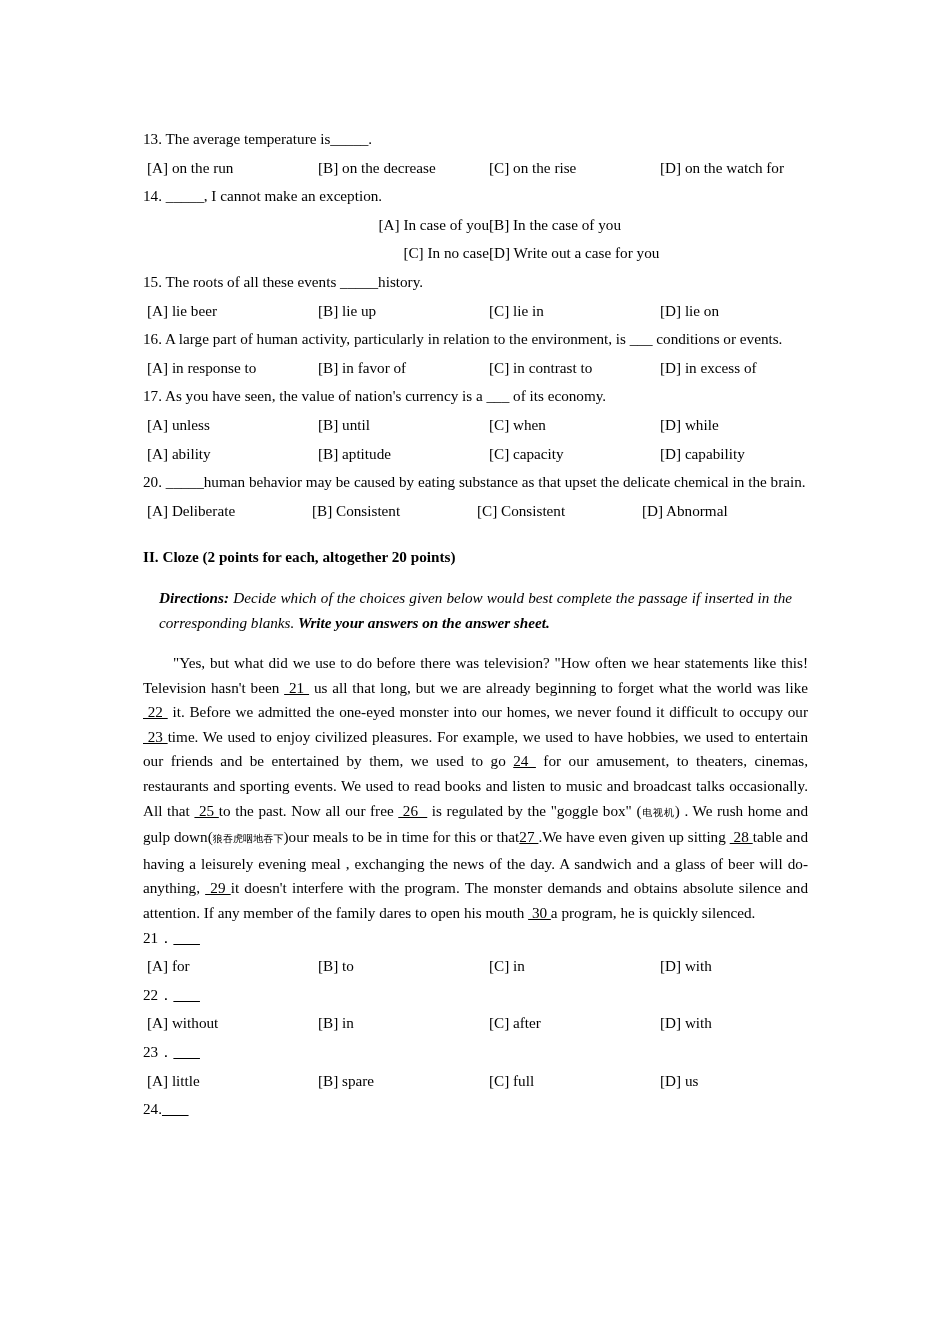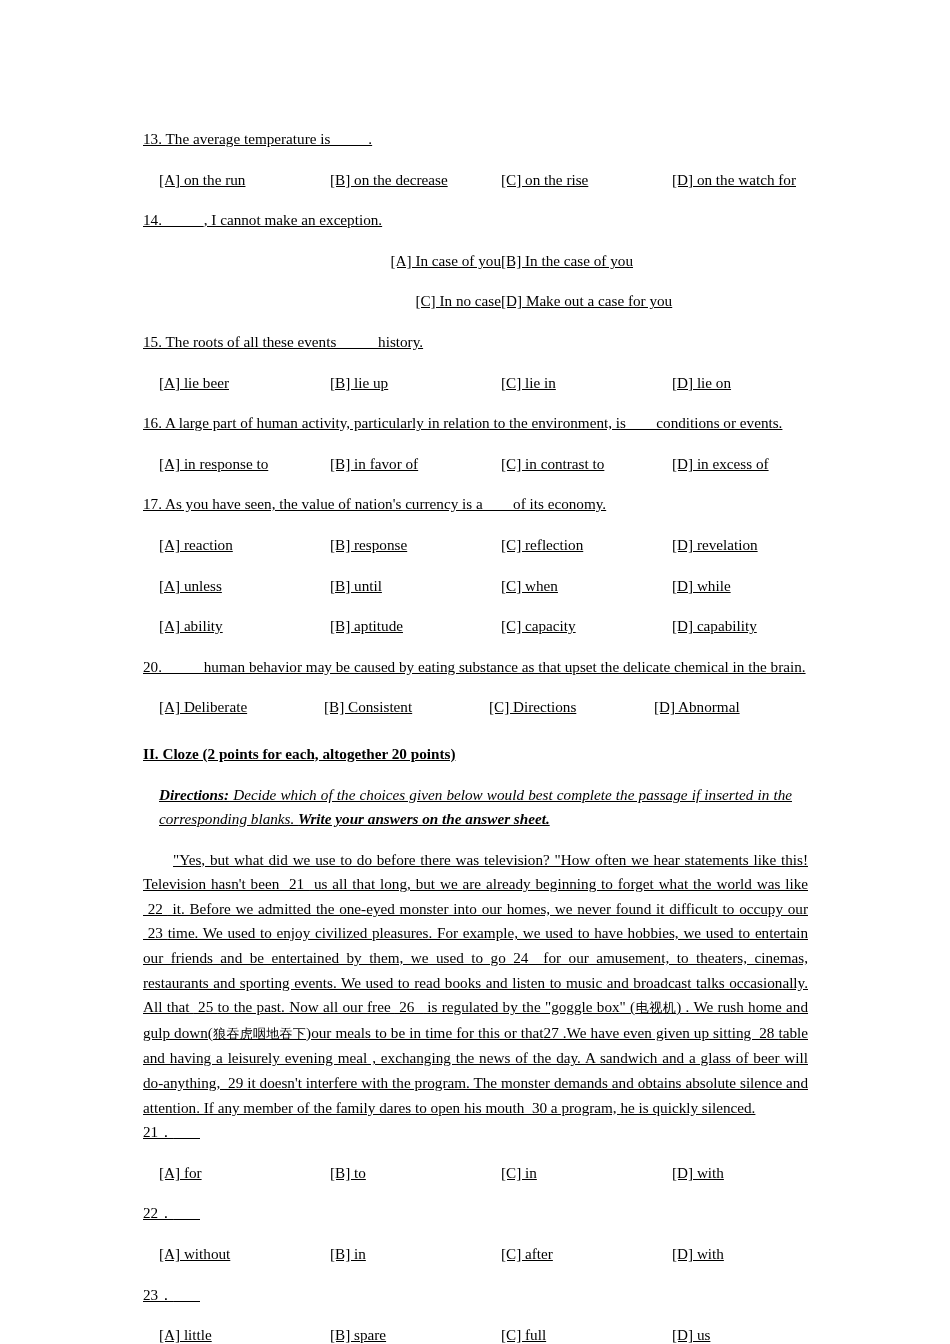--- a/index.html
+++ b/index.html
@@ -13,39 +13,38 @@
     font-family: "Liberation Serif", "DejaVu Serif", serif;
     color: #000000;
     -webkit-font-smoothing: antialiased;
   }
   .page {
     position: relative;
     width: 820px;
     height: 1344px;
     box-sizing: border-box;
     padding: 127px 143px 0 143px;
-    text-decoration: underline;
   }
   .content {
     width: 665px;
     font-size: 15.2px;
     line-height: 24.6px;
   }
 
   
   .q-stem {
     margin: 0;
     text-align: justify;
     text-justify: inter-word;
   }
   .q-stem.narrow { text-align: left; }
 
   .opt-row {
     display: flex;
-    margin: 16px;
+    margin: 4px;
     white-space: nowrap;
   }
   .opt {
     flex: 0 0 171px;
     overflow: visible;
   }
   .opt:last-child { flex: 0 0 auto; }
 
   
   .opt-row.two-col .opt { flex: 0 0 342px; text-align: right; }
@@ -79,21 +78,21 @@
     text-align: justify;
     text-justify: inter-word;
     text-indent: 30px;
   }
   .blank {
     text-decoration: underline;
     white-space: pre;
   }
   .cjk {
     font-family: "DejaVu Sans", "Liberation Sans", sans-serif;
-    font-size: 13px;
+    font-size: 10px;
   }
 
   
   .cloze-num {
     margin: 0;
     white-space: pre;
   }
   .cloze-num .rule {
     text-decoration: underline;
     white-space: pre;
@@ -113,66 +112,60 @@
       <span class="opt">[D] on the watch for</span>
     </div>
 
     <p class="q-stem narrow">14. _____, I cannot make an exception.</p>
     <div class="opt-row two-col">
       <span class="opt">[A] In case of you</span>
       <span class="opt">[B] In the case of you</span>
     </div>
     <div class="opt-row two-col">
       <span class="opt">[C] In no case</span>
-      <span class="opt">[D] Make out a case for you</span>
+      <span class="opt">[D] Write out a case for you</span>
     </div>
 
     <p class="q-stem narrow">15. The roots of all these events _____history.</p>
     <div class="opt-row">
       <span class="opt">[A] lie beer</span>
       <span class="opt">[B] lie up</span>
       <span class="opt">[C] lie in</span>
       <span class="opt">[D] lie on</span>
     </div>
 
     <p class="q-stem">16. A large part of human activity, particularly in relation to the environment, is ___ conditions or events.</p>
     <div class="opt-row">
       <span class="opt">[A]  in response to</span>
       <span class="opt">[B] in favor of</span>
       <span class="opt">[C]  in contrast to</span>
       <span class="opt">[D] in excess of</span>
     </div>
 
     <p class="q-stem narrow">17. As you have seen, the value of nation's currency is a ___ of its economy.</p>
-    <div class="opt-row">
-      <span class="opt">[A]  reaction</span>
-      <span class="opt">[B] response</span>
-      <span class="opt">[C] reflection</span>
-      <span class="opt">[D] revelation</span>
-    </div>
 
     <div class="opt-row">
       <span class="opt">[A]  unless</span>
       <span class="opt">[B] until</span>
       <span class="opt">[C] when</span>
       <span class="opt">[D] while</span>
     </div>
 
     <div class="opt-row">
       <span class="opt">[A] ability</span>
       <span class="opt">[B] aptitude</span>
       <span class="opt">[C] capacity</span>
       <span class="opt">[D] capability</span>
     </div>
 
     <p class="q-stem">20. _____human behavior may be caused by eating substance as that upset the delicate chemical in the brain.</p>
     <div class="opt-row tight">
       <span class="opt">[A] Deliberate</span>
       <span class="opt">[B] Consistent</span>
-      <span class="opt">[C] Directions</span>
+      <span class="opt">[C] Consistent</span>
       <span class="opt">[D] Abnormal</span>
     </div>
 
     <p class="section-head">II.  Cloze (2 points for each, altogether 20 points)</p>
 
     <p class="directions">
       <span>Directions:</span><span class="dir-body"> Decide which of the choices given below would best complete the passage if inserted in the corresponding blanks. </span><span class="dir-tail">Write your answers on the answer sheet.</span>
     </p>
 
     <p class="passage"><span>"Yes, but what did we use to do before there was television? "How often we hear statements like this! Television hasn't been </span><span class="blank"> 21 </span><span> us all that long, but we are already beginning to forget what the world was like </span><span class="blank"> 22 </span><span> it. Before we admitted the one-eyed monster into our homes, we never found it difficult to occupy our </span><span class="blank"> 23 </span><span>time. We used to enjoy civilized pleasures. For   example, we used to have hobbies, we used to entertain our friends and be entertained by them, we used to go </span><span class="blank">24 </span><span> for our amusement, to theaters, cinemas, restaurants and sporting events. We used to read books and listen to music and broadcast talks occasionally. All that </span><span class="blank"> 25 </span><span>to the past. Now all our free </span><span class="blank"> 26  </span><span> is regulated by the "goggle box" (</span><span class="cjk">电视机</span><span>) . We rush home and gulp down(</span><span class="cjk">狼吞虎咽地吞下</span><span>)our meals to be  in  time for this or that</span><span class="blank">27 </span><span>.We have even given up sitting </span><span class="blank"> 28 </span><span>table and having a leisurely evening meal  , exchanging the news of the day. A sandwich and a glass of beer will do-anything, </span><span class="blank"> 29 </span><span>it doesn't interfere with the program. The monster demands and obtains absolute silence and attention. If any member of the family dares to open his mouth </span><span class="blank"> 30 </span><span>a program, he is quickly silenced.</span></p>

